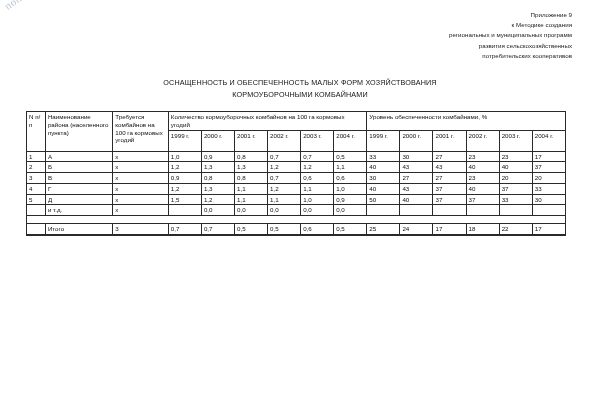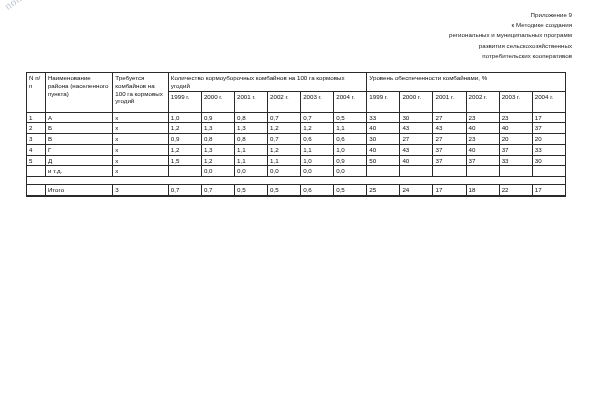--- a/index.html
+++ b/index.html
@@ -112,20 +112,24 @@
   <div class="doc-inner">
 
     <div class="header-block">
       <div>Приложение 9</div>
       <div>к Методике создания</div>
       <div>региональных и муниципальных программ</div>
       <div>развития сельскохозяйственных</div>
       <div>потребительских кооперативов</div>
     </div>
 
+    <div class="title-block">
+      <div>ОСНАЩЕННОСТЬ И ОБЕСПЕЧЕННОСТЬ МАЛЫХ ФОРМ ХОЗЯЙСТВОВАНИЯ</div>
+      <div>КОРМОУБОРОЧНЫМИ КОМБАЙНАМИ</div>
+    </div>
 
     <table class="main">
       <colgroup>
         <col class="col-n">
         <col class="col-name">
         <col class="col-req">
         <col class="col-y">
           <col class="col-y">
           <col class="col-y">
           <col class="col-y">

